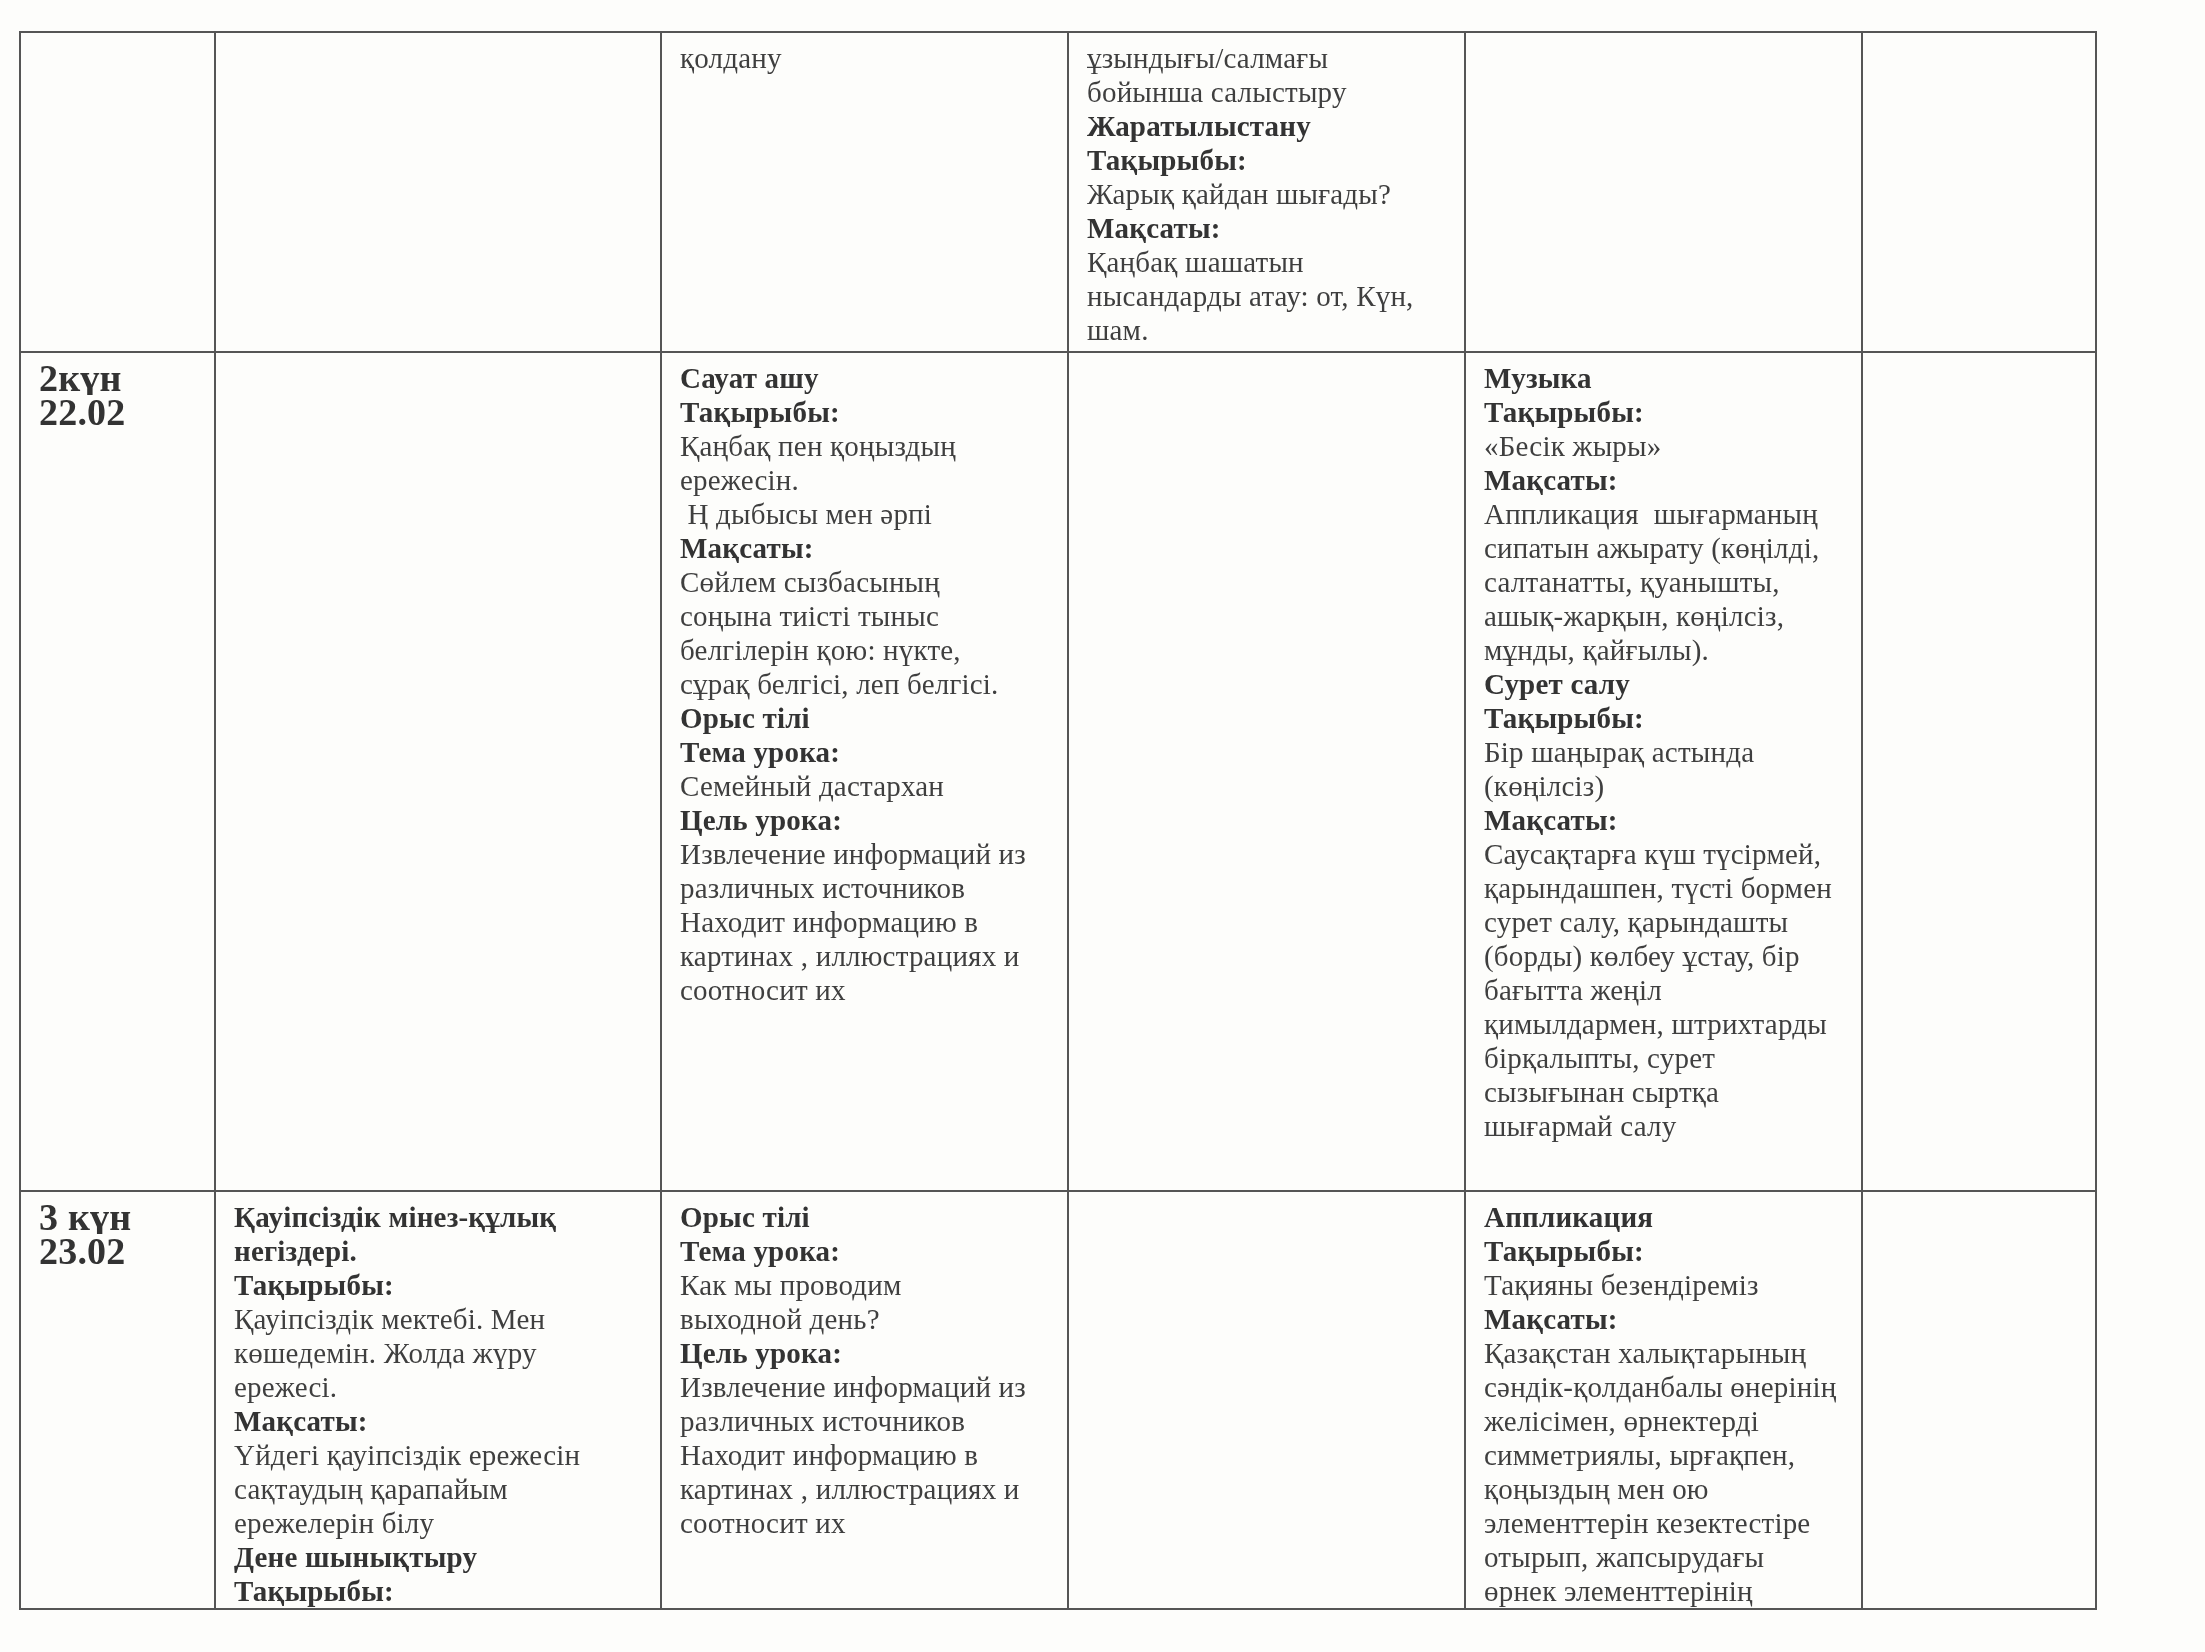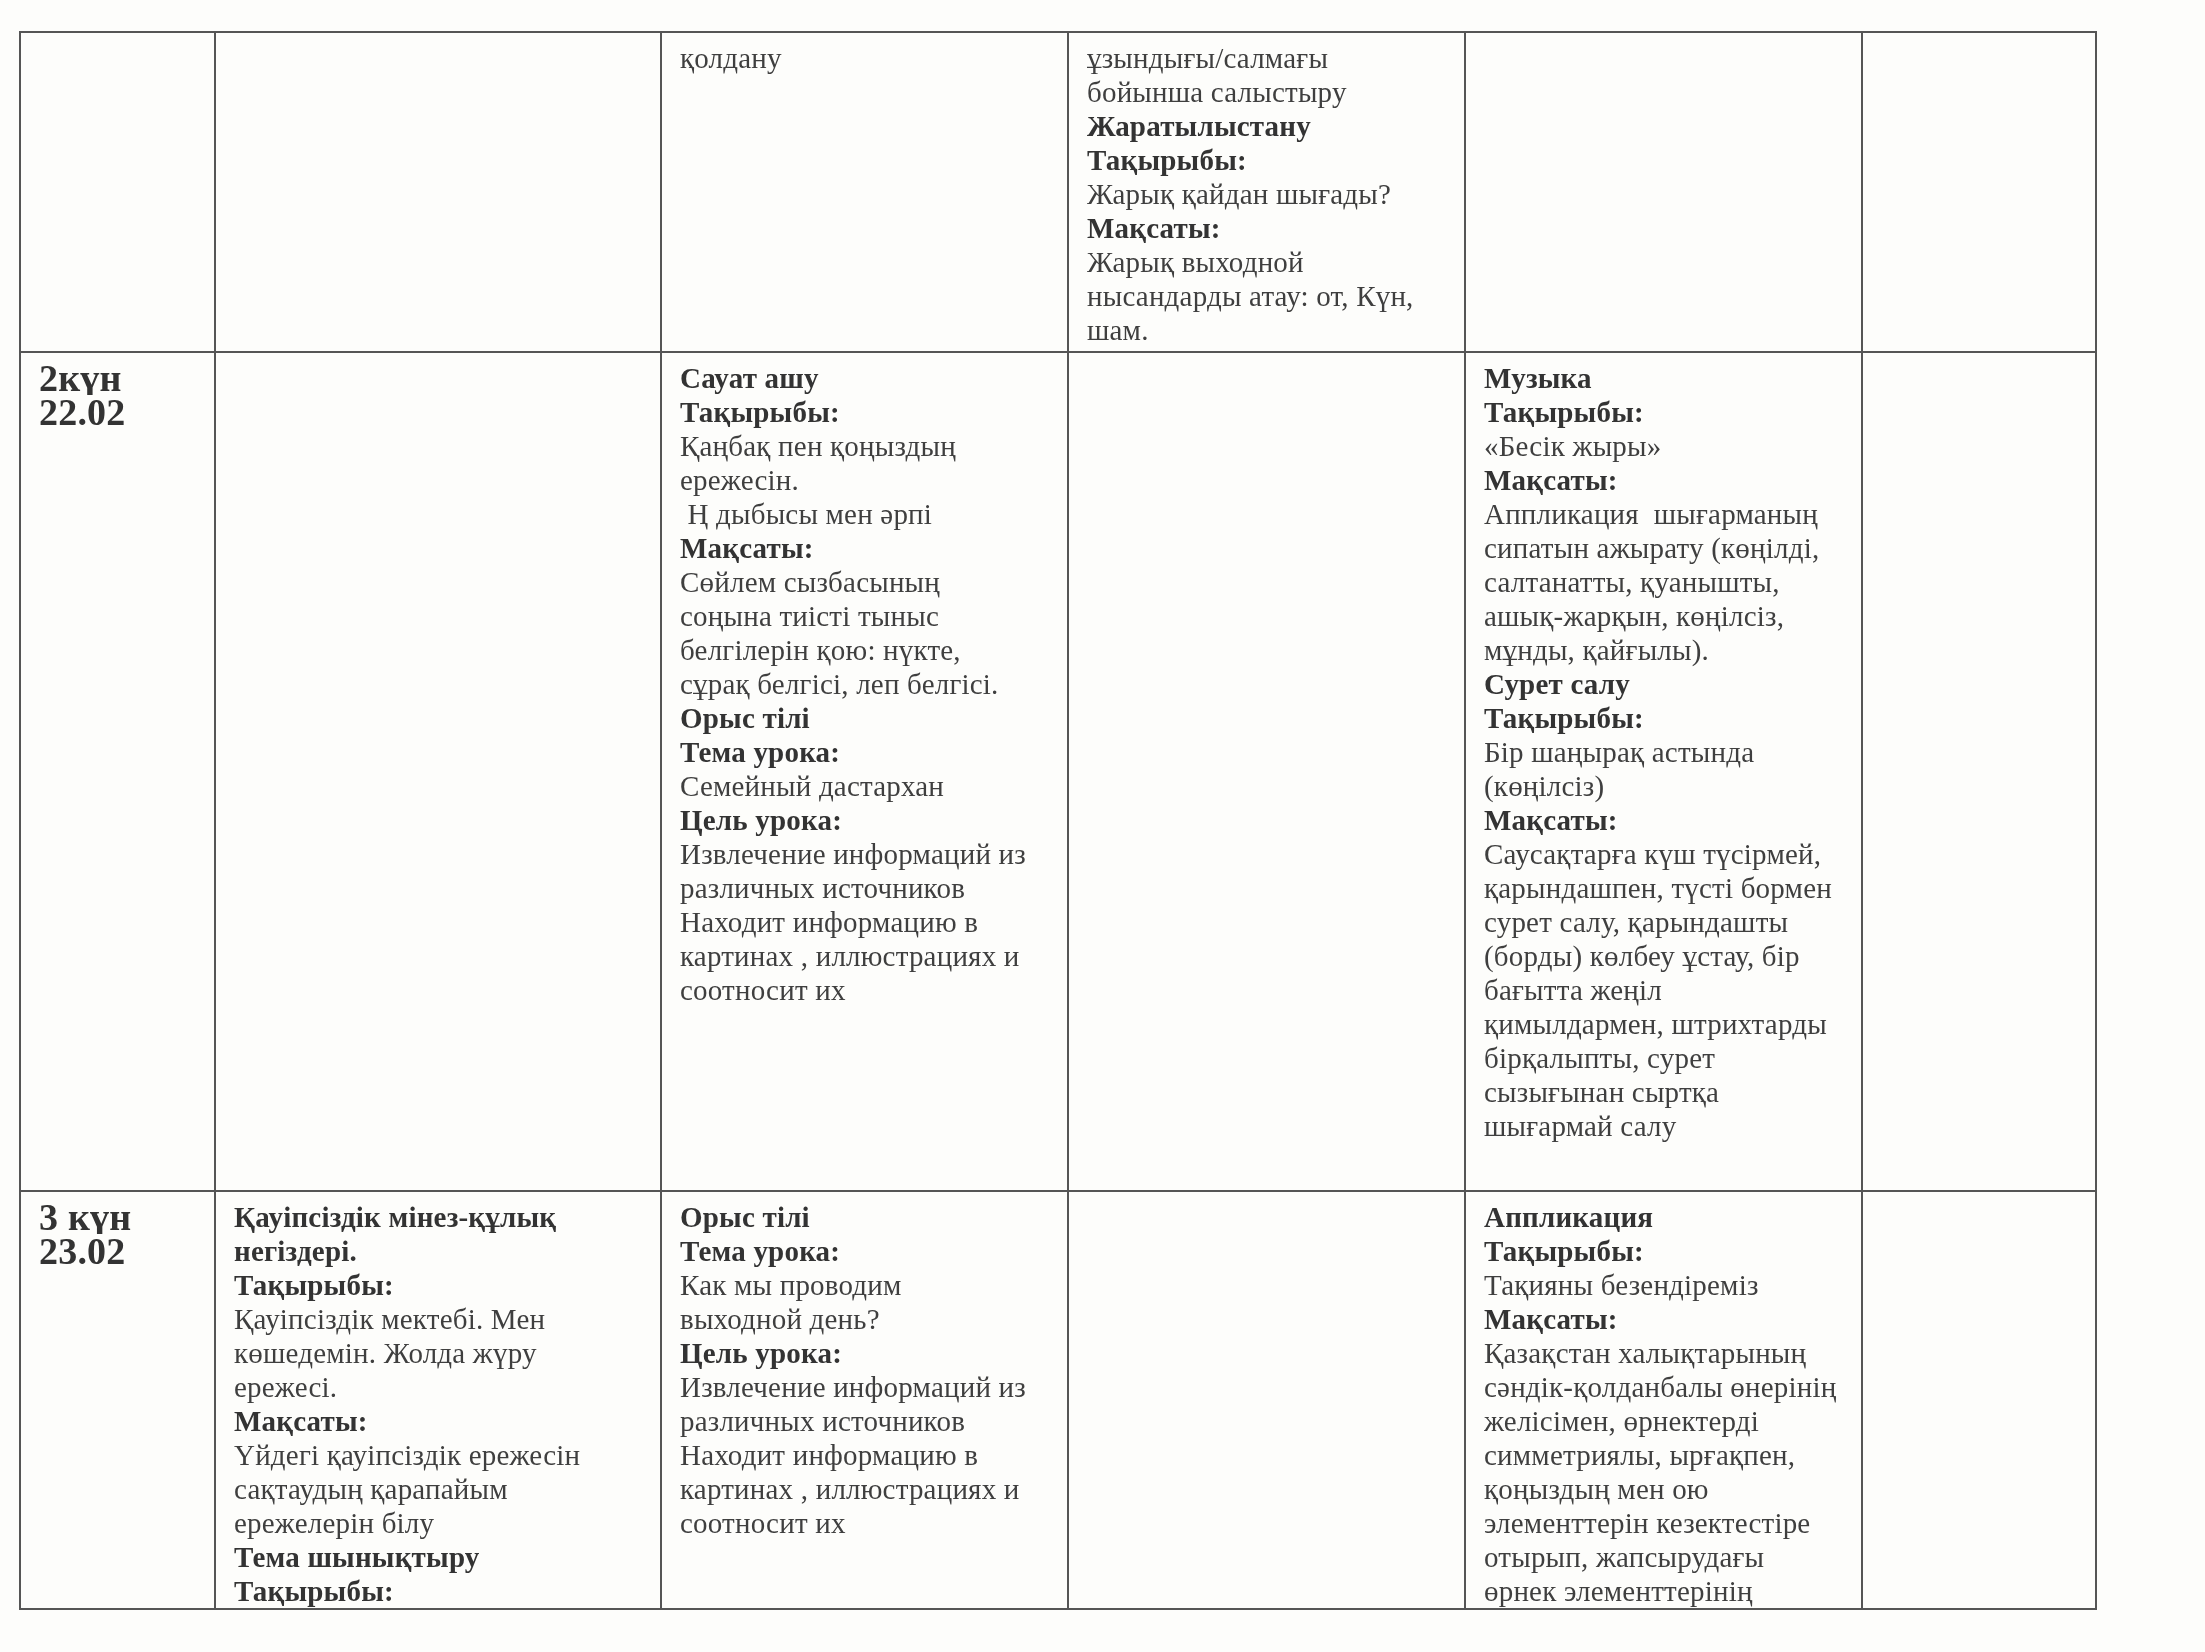--- a/index.html
+++ b/index.html
@@ -73,21 +73,21 @@
           <td>
             <div class="line">қолдану</div>
           </td>
           <td>
             <div class="line">ұзындығы/салмағы</div>
             <div class="line">бойынша салыстыру</div>
             <div class="line bold">Жаратылыстану</div>
             <div class="line bold">Тақырыбы:</div>
             <div class="line">Жарық қайдан шығады?</div>
             <div class="line bold">Мақсаты:</div>
-            <div class="line">Жарық выходной</div>
+            <div class="line">Қаңбақ шашатын</div>
             <div class="line">нысандарды атау: от, Күн,</div>
             <div class="line">шам.</div>
           </td>
           <td></td>
           <td></td>
         </tr>
         <tr style="height: 839px;">
           <td class="day-col">
             <div class="line bold">2күн</div>
             <div class="line bold">22.02</div>
@@ -151,21 +151,21 @@
             <div class="line bold">Қауіпсіздік мінез-құлық</div>
             <div class="line bold">негіздері.</div>
             <div class="line bold">Тақырыбы:</div>
             <div class="line">Қауіпсіздік мектебі. Мен</div>
             <div class="line">көшедемін. Жолда жүру</div>
             <div class="line">ережесі.</div>
             <div class="line bold">Мақсаты:</div>
             <div class="line">Үйдегі қауіпсіздік ережесін</div>
             <div class="line">сақтаудың қарапайым</div>
             <div class="line">ережелерін білу</div>
-            <div class="line bold">Тема шынықтыру</div>
+            <div class="line bold">Дене шынықтыру</div>
             <div class="line bold">Тақырыбы:</div>
           </td>
           <td>
             <div class="line bold">Орыс тілі</div>
             <div class="line bold">Тема урока:</div>
             <div class="line">Как мы проводим</div>
             <div class="line">выходной день?</div>
             <div class="line bold">Цель урока:</div>
             <div class="line">Извлечение информаций из</div>
             <div class="line">различных источников</div>

